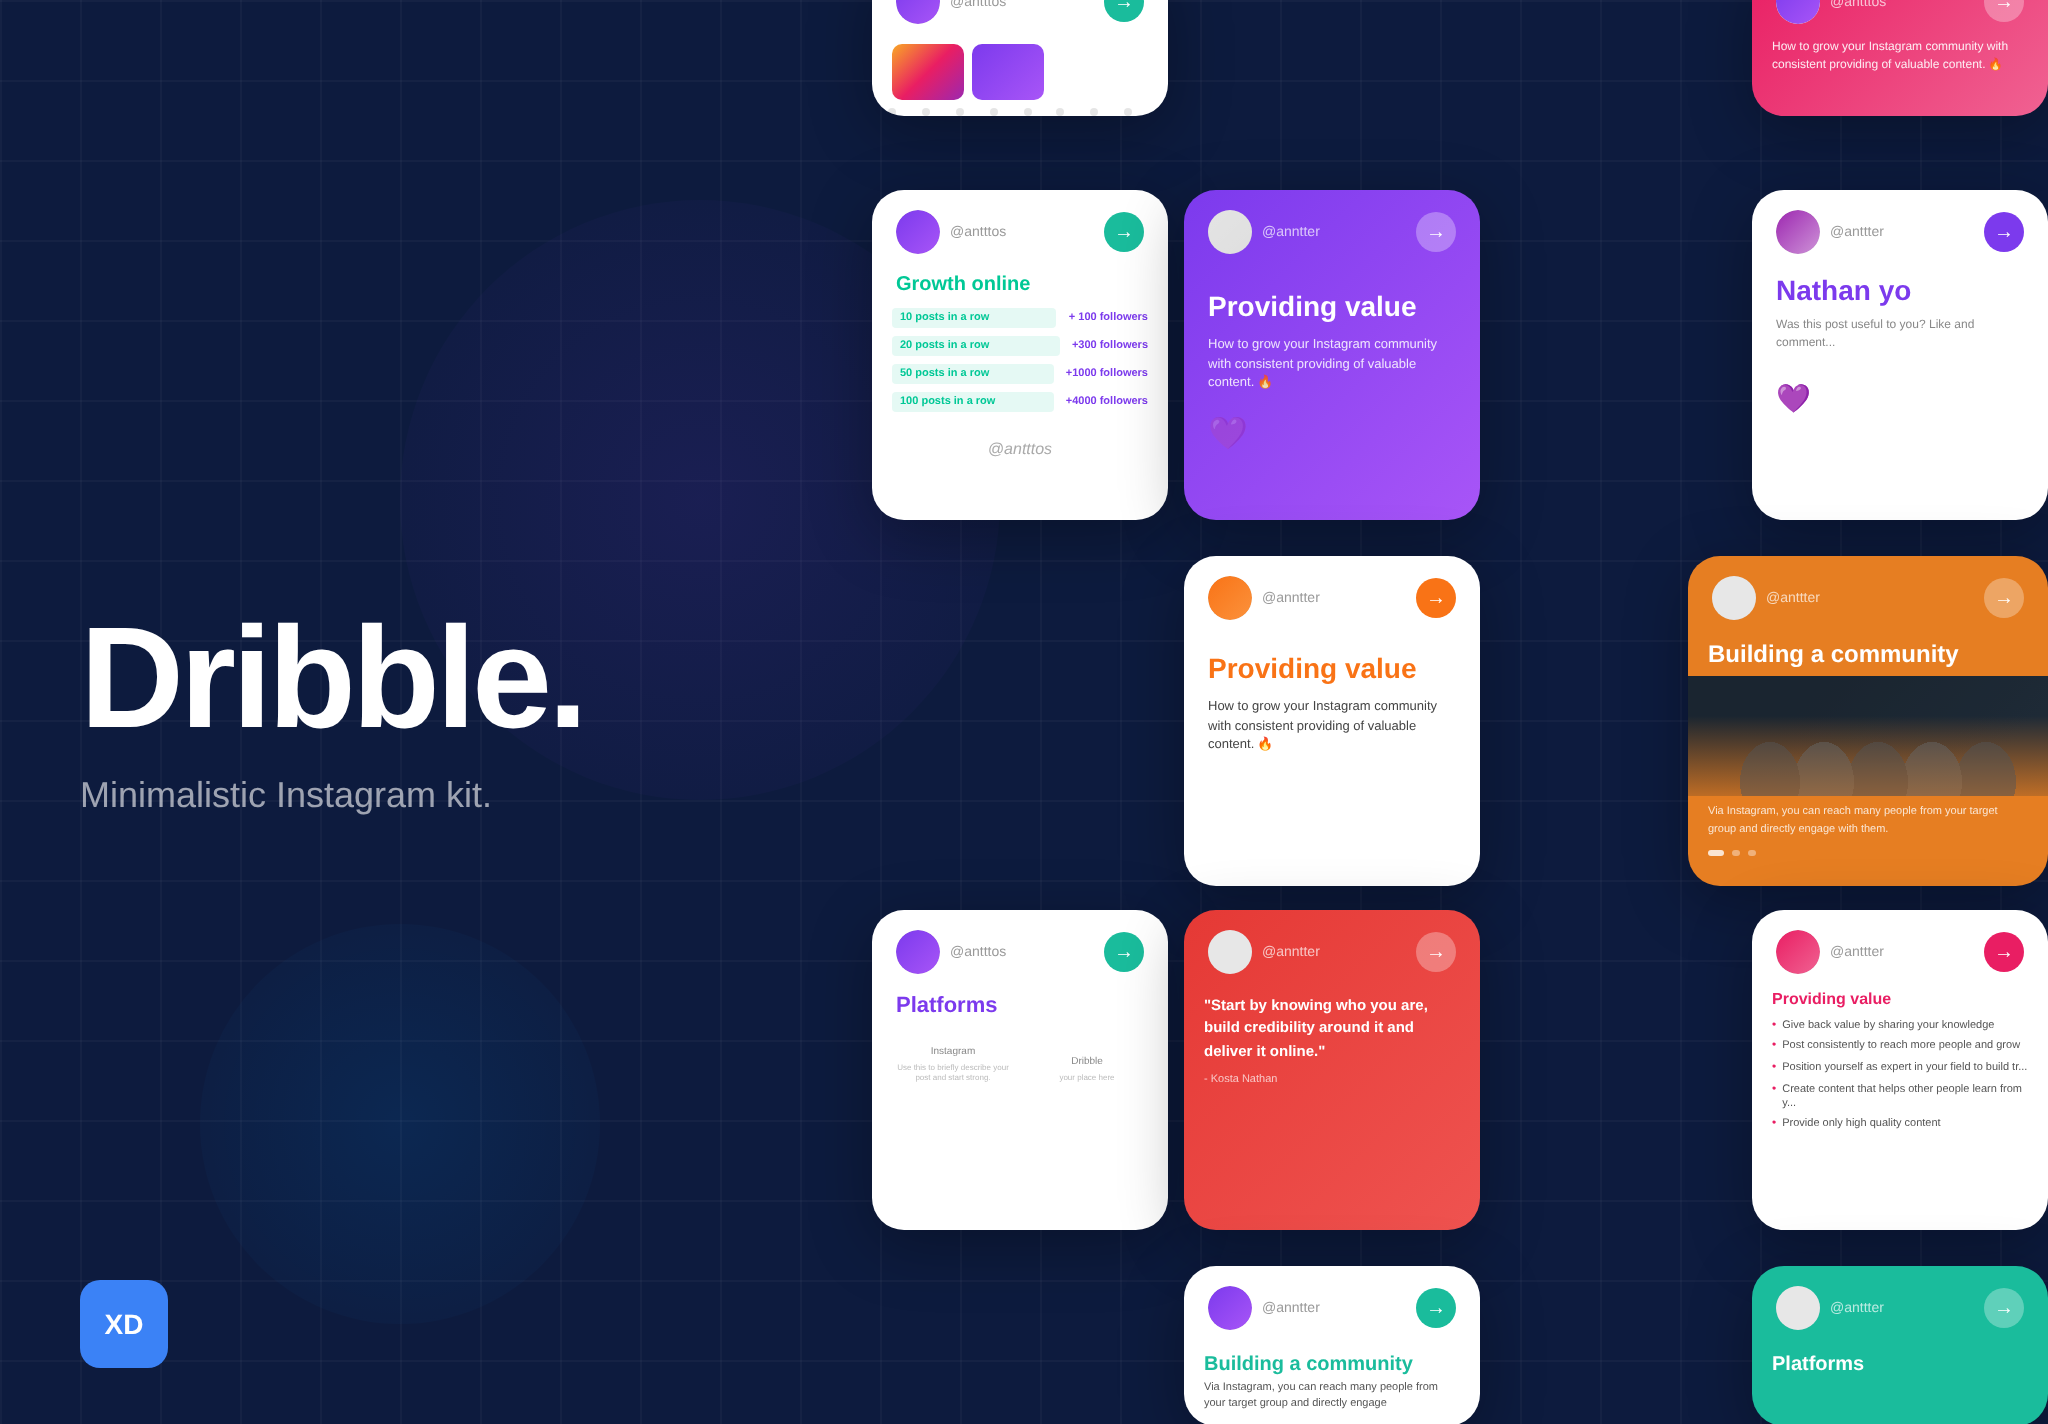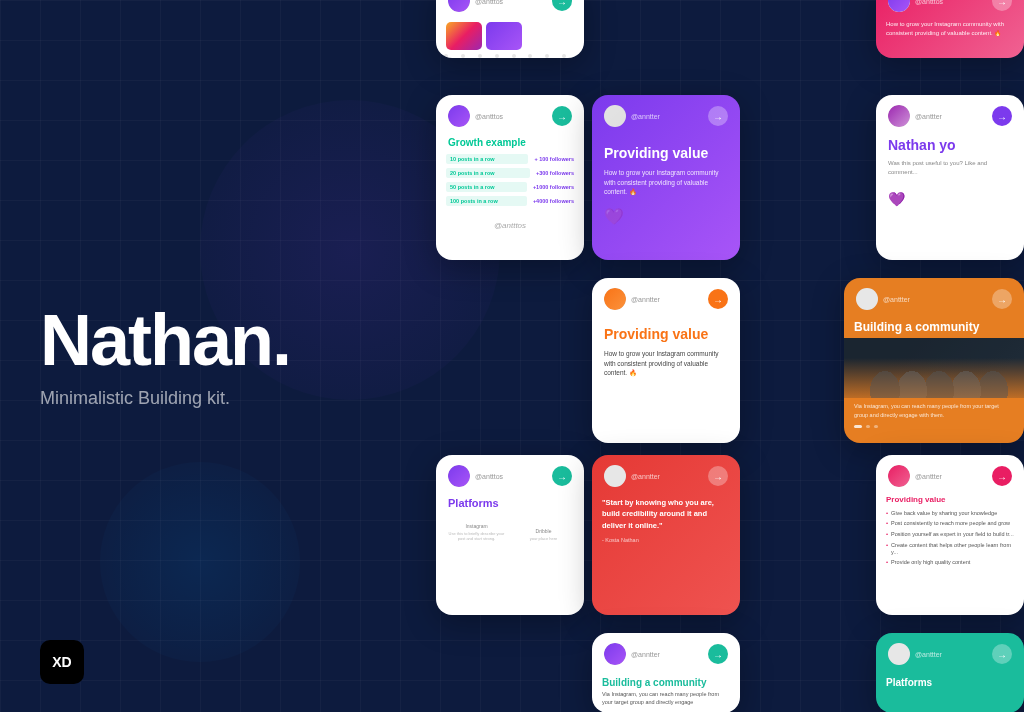--- a/index.html
+++ b/index.html
@@ -40,21 +40,21 @@
       bottom: 28px;
       left: 40px;
       z-index: 10;
       display: flex;
       align-items: center;
       gap: 8px;
     }
     .xd-icon {
       width: 44px;
       height: 44px;
-      background: #000000;
+      background: #3b82f6;
       border-radius: 10px;
       display: flex;
       align-items: center;
       justify-content: center;
       font-size: 14px;
       font-weight: 900;
       color: white;
     }
 
     
@@ -461,22 +461,22 @@
     }
   </style>
 </head>
 <body>
 
 <div class="grid-bg"></div>
 <div class="blob1"></div>
 <div class="blob2"></div>
 
 <div class="branding">
-  <div class="brand-title">Nathan.</div>
-  <div class="brand-subtitle">Minimalistic Building kit.</div>
+  <div class="brand-title">Dribble.</div>
+  <div class="brand-subtitle">Minimalistic Instagram kit.</div>
 </div>
 
 <div class="xd-badge">
   <div class="xd-icon">XD</div>
 </div>
 
 <div class="cards-area">
 
   <div class="card card-white card-r0-1">
     <div class="card-header">
@@ -516,21 +516,21 @@
   </div>
 
   <div class="card card-white card-r1-1">
     <div class="card-header">
       <div class="card-avatar">
         <div class="card-avatar-img"></div>
       </div>
       <span class="card-username">@antttos</span>
       <div class="card-arrow arrow-teal">→</div>
     </div>
-    <div class="growth-title">Growth example</div>
+    <div class="growth-title">Growth online</div>
     <div class="growth-table">
       <div class="growth-row">
         <span class="growth-label">10 posts in a row</span>
         <span class="growth-value">+ 100 followers</span>
       </div>
       <div class="growth-row">
         <span class="growth-label">20 posts in a row</span>
         <span class="growth-value">+300 followers</span>
       </div>
       <div class="growth-row">

